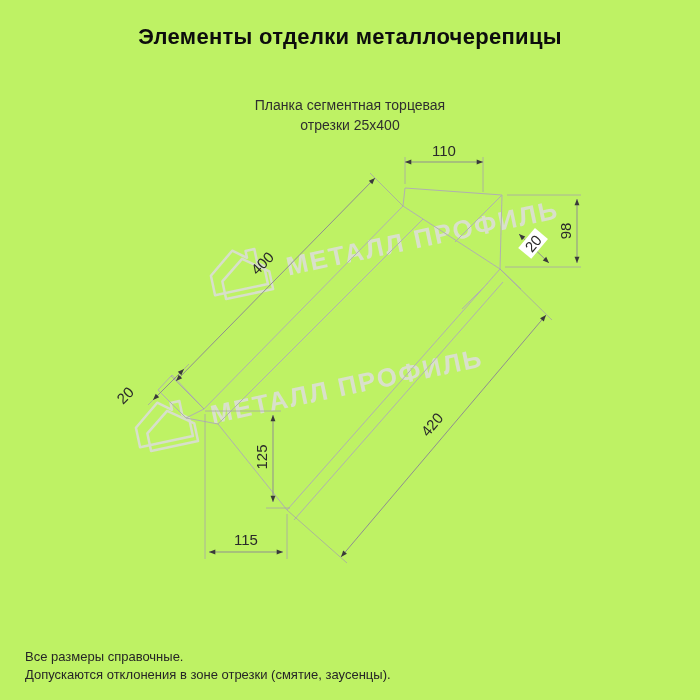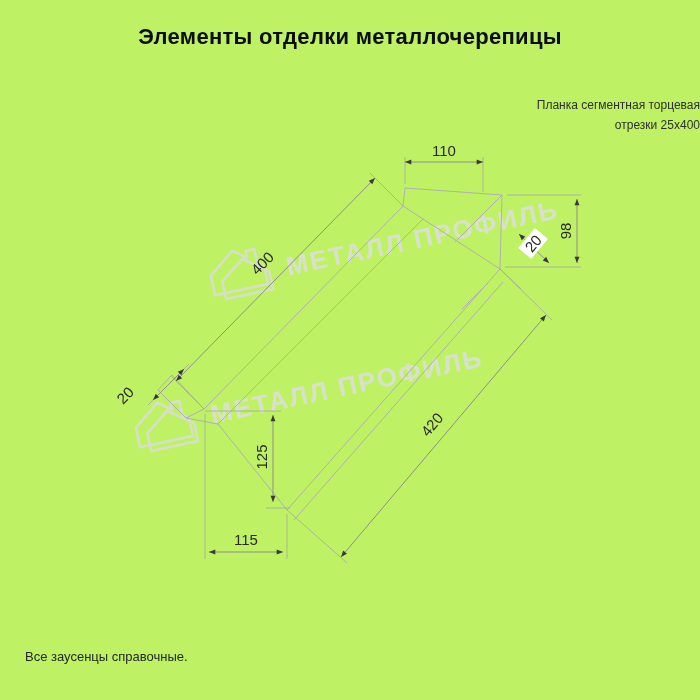--- a/index.html
+++ b/index.html
@@ -5,22 +5,22 @@
   html,body{margin:0;padding:0;background:#ffffff;}
   .page{
     position:relative;width:700px;height:700px;background:#bef264;overflow:hidden;
     font-family:"Liberation Sans", sans-serif;
   }
   .title{
     position:absolute;left:0;top:24px;width:700px;text-align:center;
     font-size:22px;font-weight:bold;color:#0d0d0d;letter-spacing:0.3px;
   }
   .subtitle{
-    position:absolute;left:0;top:95px;width:700px;text-align:right;
-    font-size:12px;font-weight:400;color:#2f2f2f;line-height:20px;
+    position:absolute;left:0;top:95px;width:700px;text-align:center;
+    font-size:14px;font-weight:400;color:#2f2f2f;line-height:20px;
   }
   .footer{
     position:absolute;left:25px;top:648px;width:650px;
     font-size:13px;color:#262626;line-height:18px;
   }
   svg.draw{position:absolute;left:0;top:0;}
   .part-line{stroke:#b0b0b0;stroke-width:1;fill:none;}
   .dim-line{stroke:#8f8f8f;stroke-width:1;fill:none;}
   .ext-line{stroke:#a6a6a6;stroke-width:0.8;fill:none;}
   .dim-text{font-family:"Liberation Sans",sans-serif;font-size:15px;fill:#2a2a2a;}
@@ -149,16 +149,17 @@
       <path class="ext-line" d="M287,510 L347,563"></path>
       <path class="ext-line" d="M500,269 L552,320"></path>
       <path class="dim-line" d="M341,557 L546,315" marker-start="url(#arr)" marker-end="url(#arr)"></path>
       <g transform="translate(436,428) rotate(-50)">
         <text class="dim-text" x="0" y="0" text-anchor="middle">420</text>
       </g>
     </g>
   </svg>
 
   <div class="footer">
-    <div>Все заусенцы справочные.</div>
+    <div>Все размеры справочные.</div>
+    <div>Допускаются отклонения в зоне отрезки (смятие, заусенцы).</div>
   </div>
 
 </div>
 
 </body></html>

